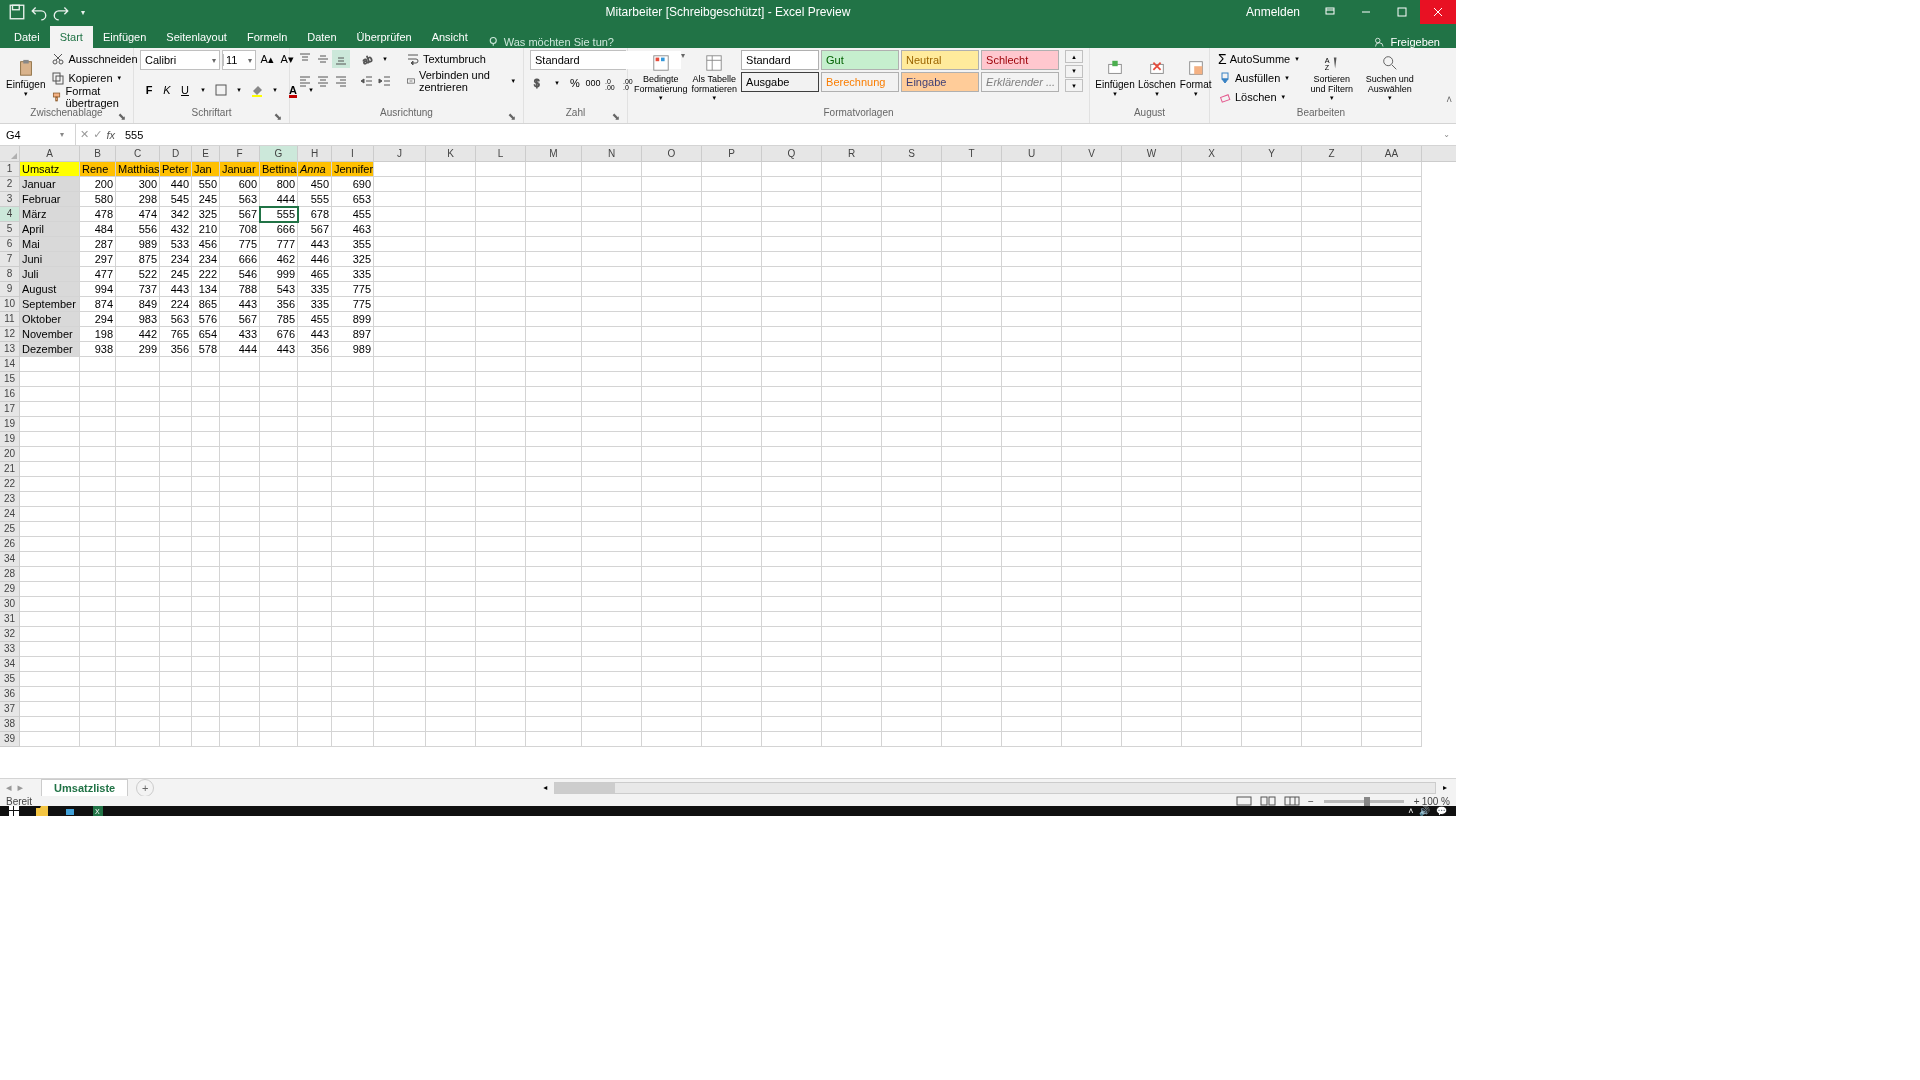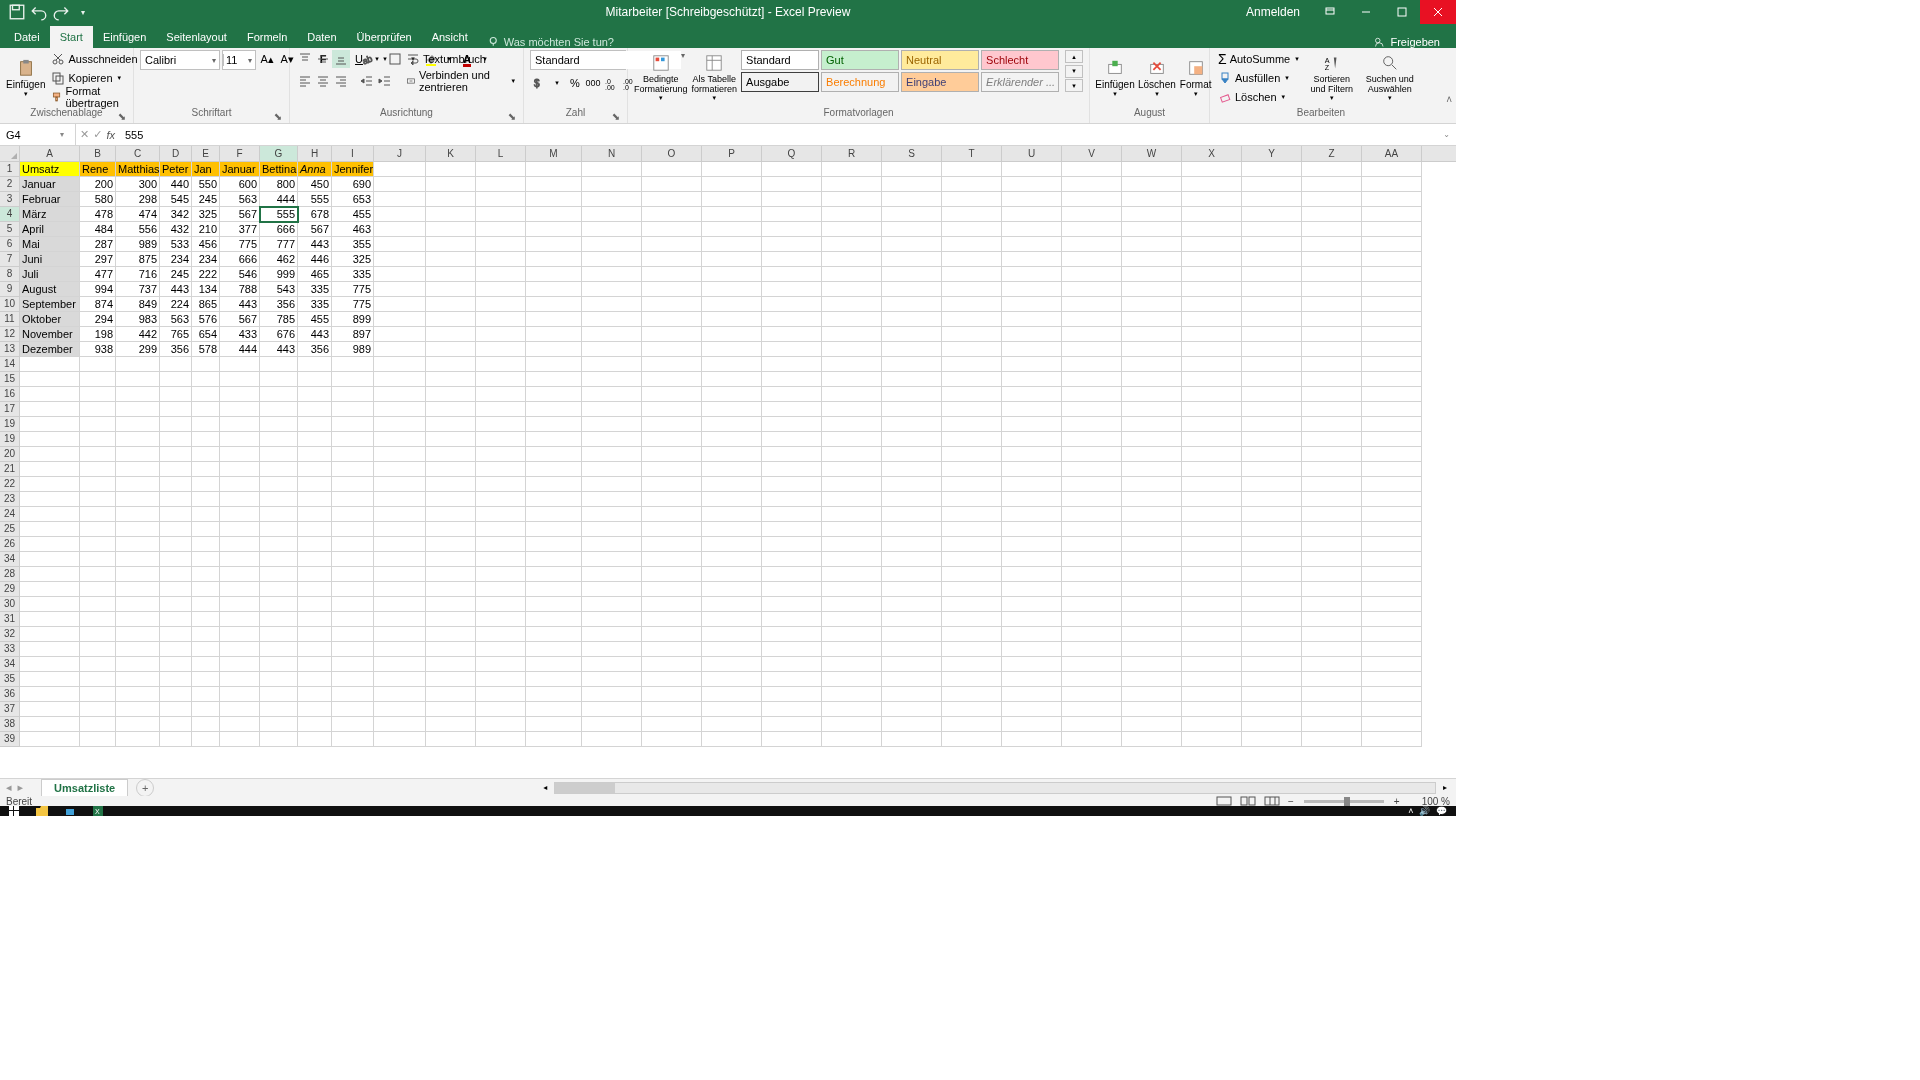--- a/index.html
+++ b/index.html
@@ -211,21 +211,21 @@
               <rect x="6" y="7" width="2" height="5"></rect>
             </svg>
             <span>Format übertragen</span>
           </div>
       </div>
     </div>
     <div class="ribbon-group-label"><span>Zwischenablage</span><span class="launcher">⬊</span></div>
   </div>
 
   <div class="ribbon-group" style="width:156px;">
-    <div class="ribbon-group-content" style="flex-direction:row;gap:18px;">
+    <div class="ribbon-group-content" style="flex-direction:column;gap:11px;">
       <div style="display:flex;gap:2px;">
         <div class="font-box">
             <input class="font-name" value="Calibri" style="">
             <span class="font-drop">▾</span>
           </div>
         <div class="font-box">
             <input class="font-size" value="11" style="">
             <span class="font-drop">▾</span>
           </div>
         <div class="tiny-btn">A▴</div>
@@ -678,21 +678,21 @@
         <div class="cell" style="width: 60px;"></div>
         <div class="cell" style="width: 60px;"></div>
       </div>
       <div class="row">
         <div class="row-h">5</div>
         <div class="cell mon" style="width: 60px;">April</div>
         <div class="cell rt" style="width: 36px;">484</div>
         <div class="cell rt" style="width: 44px;">556</div>
         <div class="cell rt" style="width: 32px;">432</div>
         <div class="cell rt" style="width: 28px;">210</div>
-        <div class="cell rt" style="width: 40px;">377</div>
+        <div class="cell rt" style="width: 40px;">708</div>
         <div class="cell rt" style="width: 38px;">666</div>
         <div class="cell rt" style="width: 34px;">567</div>
         <div class="cell rt" style="width: 42px;">463</div>
         <div class="cell" style="width: 52px;"></div>
         <div class="cell" style="width: 50px;"></div>
         <div class="cell" style="width: 50px;"></div>
         <div class="cell" style="width: 56px;"></div>
         <div class="cell" style="width: 60px;"></div>
         <div class="cell" style="width: 60px;"></div>
         <div class="cell" style="width: 60px;"></div>
@@ -765,21 +765,21 @@
         <div class="cell" style="width: 60px;"></div>
         <div class="cell" style="width: 60px;"></div>
         <div class="cell" style="width: 60px;"></div>
         <div class="cell" style="width: 60px;"></div>
         <div class="cell" style="width: 60px;"></div>
       </div>
       <div class="row">
         <div class="row-h">8</div>
         <div class="cell mon" style="width: 60px;">Juli</div>
         <div class="cell rt" style="width: 36px;">477</div>
-        <div class="cell rt" style="width: 44px;">716</div>
+        <div class="cell rt" style="width: 44px;">522</div>
         <div class="cell rt" style="width: 32px;">245</div>
         <div class="cell rt" style="width: 28px;">222</div>
         <div class="cell rt" style="width: 40px;">546</div>
         <div class="cell rt" style="width: 38px;">999</div>
         <div class="cell rt" style="width: 34px;">465</div>
         <div class="cell rt" style="width: 42px;">335</div>
         <div class="cell" style="width: 52px;"></div>
         <div class="cell" style="width: 50px;"></div>
         <div class="cell" style="width: 50px;"></div>
         <div class="cell" style="width: 56px;"></div>
@@ -1758,21 +1758,21 @@
     <div class="view-btn"><svg width="16" height="10" viewBox="0 0 16 10" stroke="#555" fill="none">
           <rect x="1" y="1" width="14" height="8"></rect>
           <line x1="6" y1="1" x2="6" y2="9"></line>
           <line x1="11" y1="1" x2="11" y2="9"></line>
         </svg></div>
     <span>−</span>
     <div class="zoom-slider">
         <div class="zthumb"></div>
       </div>
     <span>+</span>
-    <span style="margin-left:20px;">100 %</span>
+    <span style="margin-left:0;">100 %</span>
   </div>
 </div>
 
 <div class="taskbar">
   <div class="tb-btn">
       <svg width="10" height="10" viewBox="0 0 10 10" fill="#fff">
         <rect x="0" y="0" width="4" height="4"></rect>
         <rect x="5" y="0" width="5" height="4"></rect>
         <rect x="0" y="5" width="4" height="5"></rect>
         <rect x="5" y="5" width="5" height="5"></rect>

